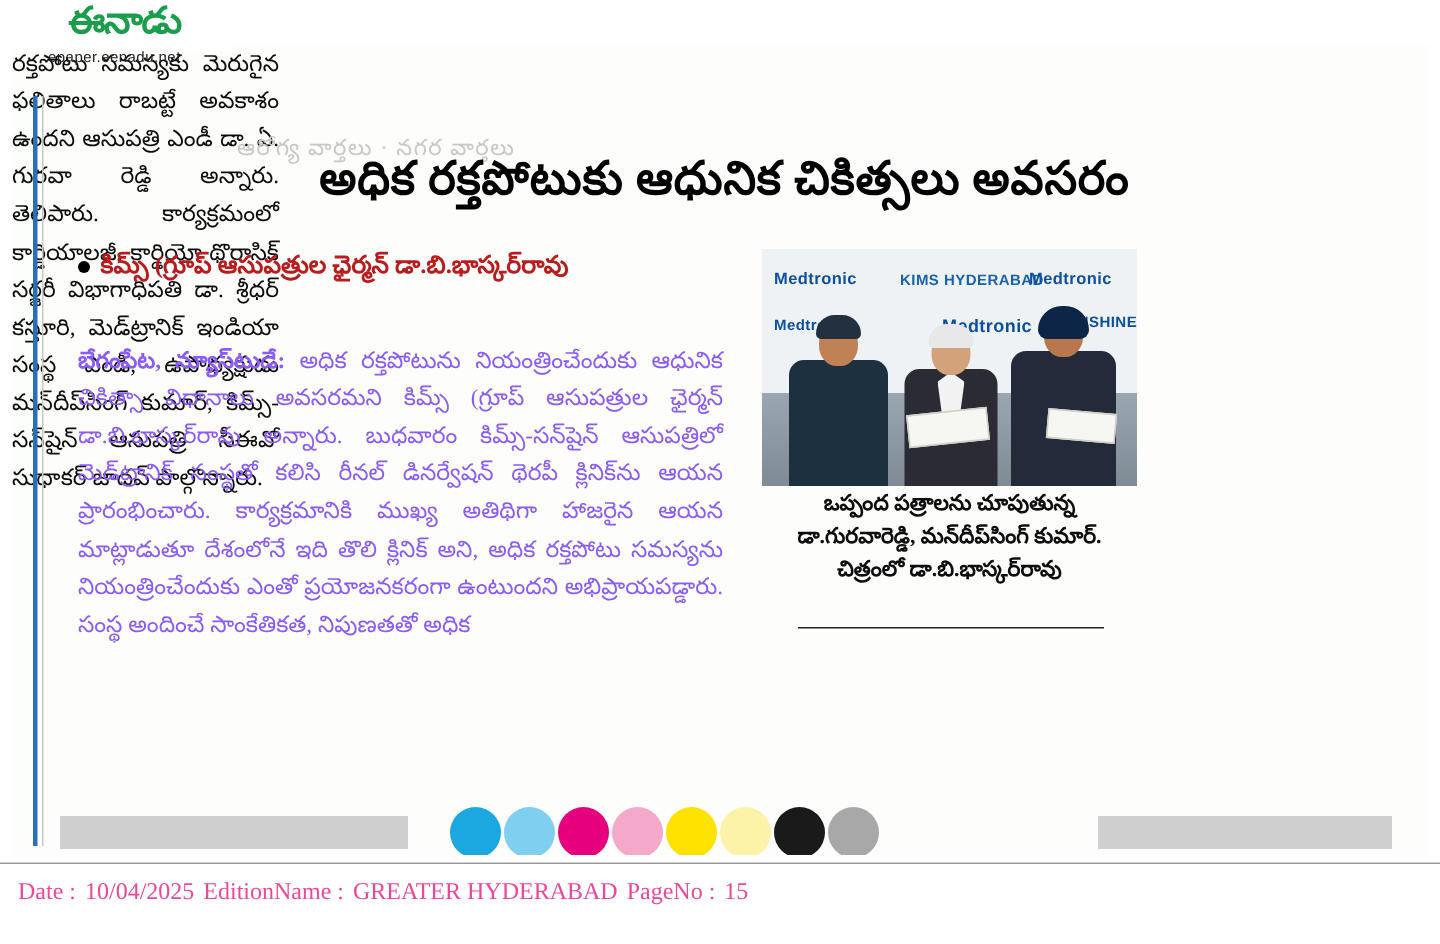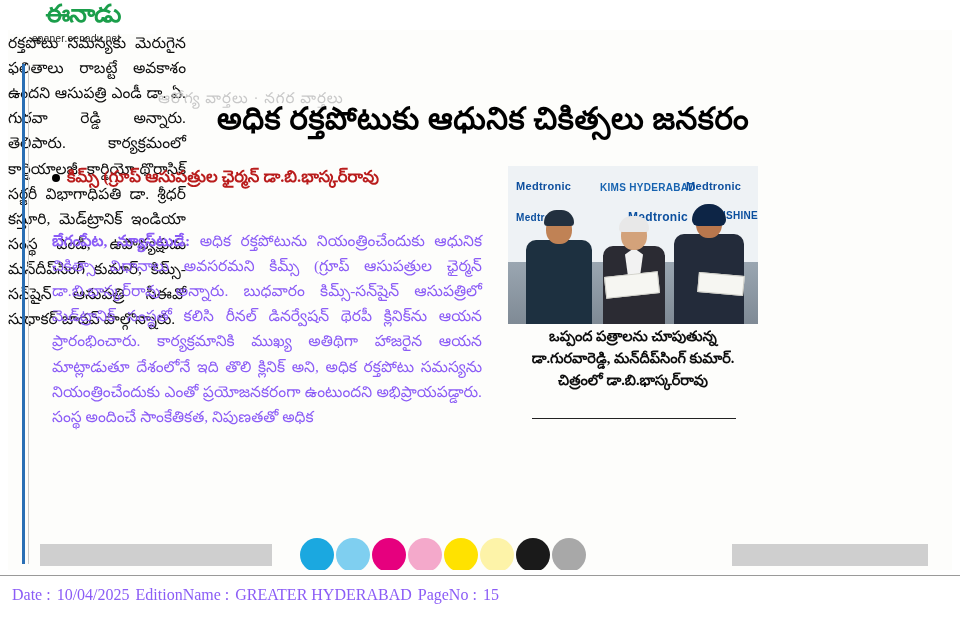--- a/index.html
+++ b/index.html
@@ -182,37 +182,37 @@
   .greybar{position:absolute;top:514px;height:22px;background:#cfcfcf;}
   .gb-left{left:32px;width:232px;}
   .gb-right{left:724px;width:196px;}
   
   .footer-rule{
     position:absolute;left:0;top:575px;width:960px;height:1px;background:#9a9a9a;
   }
   .footer{
     position:absolute;left:12px;top:586px;
     font-family:"Liberation Serif", serif;
-    font-size:16px;color:#8b5cf6;
+    font-size:16px;color:#ec4899;
   }
   .footer span{margin-right:6px;}
 </style>
 </head>
 <body>
 
 <div id="clip">
 
   <div class="clip-body">
 
     <div class="left-rule"></div>
     <div class="left-rule2"></div>
 
     <div class="top-ghost">ఆరోగ్య వార్తలు  ·  నగర వార్తలు</div>
 
-    <div class="headline">అధిక రక్తపోటుకు ఆధునిక చికిత్సలు జనకరం</div>
+    <div class="headline">అధిక రక్తపోటుకు ఆధునిక చికిత్సలు అవసరం</div>
 
     <div class="subhead">
       <span class="bullet"></span><span>కిమ్స్ (గ్రూప్ ఆసుపత్రుల ఛైర్మన్ డా.బి.భాస్కర్‌రావు</span>
     </div>
 
     <div class="col col-1">
       <span class="lead">బేగంపేట, న్యూస్‌టుడే:</span><span> అధిక రక్తపోటును నియంత్రించేందుకు ఆధునిక చికిత్సా విధానాలు అవసరమని కిమ్స్ (గ్రూప్ ఆసుపత్రుల ఛైర్మన్ డా.బి.భాస్కర్‌రావు అన్నారు. బుధవారం కిమ్స్‌-సన్‌షైన్ ఆసుపత్రిలో మెడ్‌ట్రానిక్ సంస్థతో కలిసి రీనల్ డినర్వేషన్ థెరపీ క్లినిక్‌ను ఆయన ప్రారంభించారు. కార్యక్రమానికి ముఖ్య అతిథిగా హాజరైన ఆయన మాట్లాడుతూ దేశంలోనే ఇది తొలి క్లినిక్ అని, అధిక రక్తపోటు సమస్యను నియంత్రించేందుకు ఎంతో ప్రయోజనకరంగా ఉంటుందని అభిప్రాయపడ్డారు. సంస్థ అందించే సాంకేతికత, నిపుణతతో అధిక</span>
     </div>
 
     <div class="photo-wrap">

